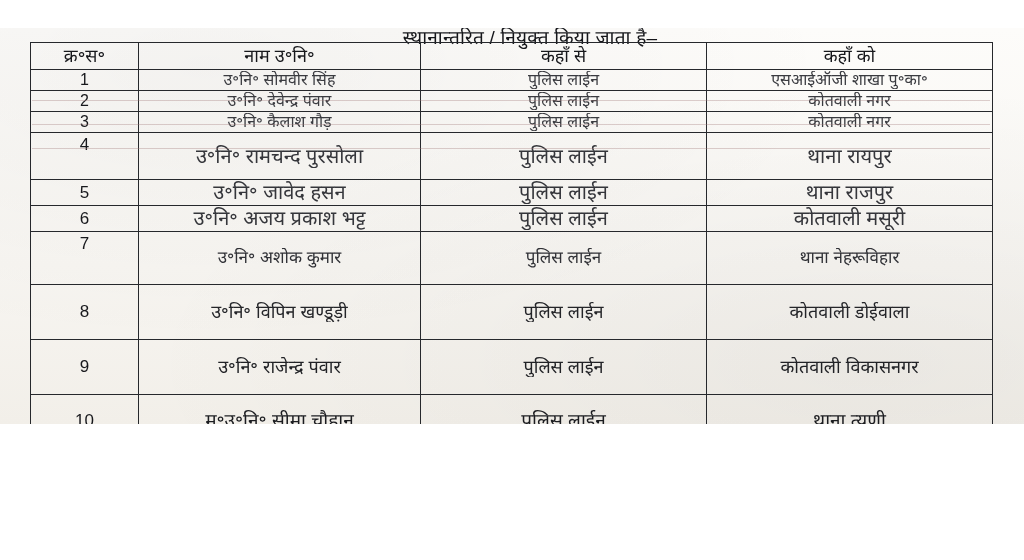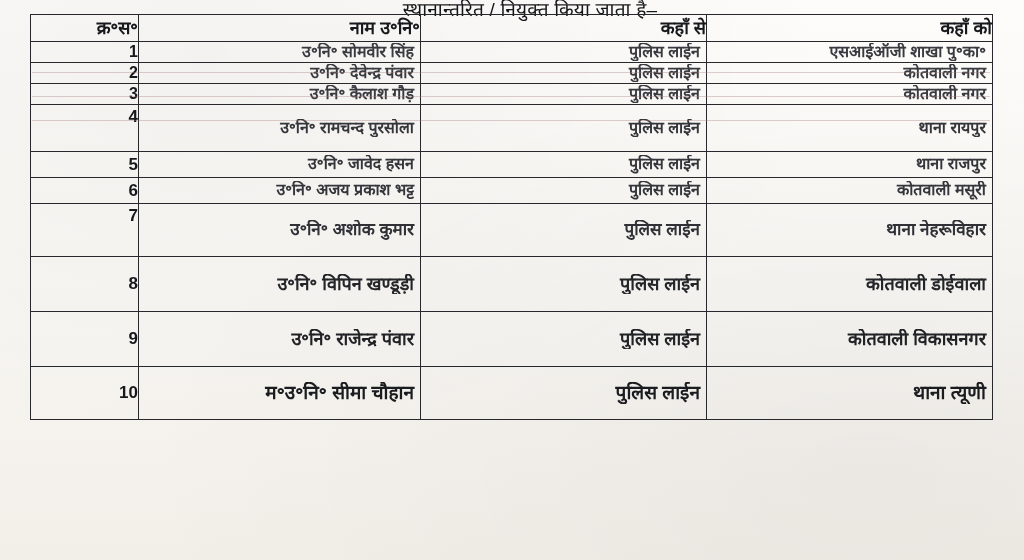--- a/index.html
+++ b/index.html
@@ -10,23 +10,24 @@
   body {
     width: 1024px;
     height: 560px;
     overflow: hidden;
     font-family: "Liberation Sans", sans-serif;
     color: #1a1a1a;
   }
   .page {
     position: relative;
     width: 1024px;
-    height: 560px;
+    height: 396px;
     background: #14b8a6;
     overflow: hidden;
+    margin-top: 28px;
   }
   
   .paper-tint {
     position: absolute;
     inset: 0;
     background:
       radial-gradient(ellipse at 20% 10%, rgba(0,0,0,0.035), rgba(0,0,0,0) 55%),
       radial-gradient(ellipse at 85% 85%, rgba(0,0,0,0.04), rgba(0,0,0,0) 60%),
       linear-gradient(180deg, #fdfcfa 0%, #f7f5f1 60%, #f2efe9 100%);
     pointer-events: none;
@@ -54,23 +55,22 @@
     border-collapse: collapse;
     width: 962px;
     table-layout: fixed;
     background: transparent;
   }
   table.roster th,
   table.roster td {
     border: 1.6px solid #26282c;
     padding: 0;
     vertical-align: middle;
-    text-align: right;
+    text-align: center;
     color: #17181c;
-    font-weight: bold;
   }
   col.c-sn    { width: 108px; }
   col.c-name  { width: 282px; }
   col.c-from  { width: 286px; }
   col.c-to    { width: 286px; }
 
   thead th {
     height: 26px;
     font-size: 18px;
     font-weight: normal;
@@ -92,21 +92,21 @@
   
   tr.r1 td, tr.r2 td, tr.r3 td { height: 20px; }
   tr.r4 td { height: 44px; }
   tr.r5 td, tr.r6 td { height: 25px; }
   tr.r7 td { height: 50px; }
   tr.r8 td, tr.r9 td { height: 54px; }
   tr.r10 td, tr.r11 td { height: 52px; }
   tr.r12 td { height: 50px; }
 
   tr.r1 .cell, tr.r2 .cell, tr.r3 .cell { font-size: 16px; color: #3a3b40; }
-  tr.r4 .cell, tr.r5 .cell, tr.r6 .cell { font-size: 16px; color: #35363b; }
+  tr.r4 .cell, tr.r5 .cell, tr.r6 .cell { font-size: 20px; color: #35363b; }
   tr.r7 .cell { font-size: 17px; color: #303136; }
   tr.r8 .cell { font-size: 18px; color: #242529; }
   tr.r9 .cell { font-size: 18px; color: #212226; }
   tr.r10 .cell, tr.r11 .cell { font-size: 19px; color: #1b1c20; }
   tr.r12 .cell { font-size: 20px; color: #141519; }
 
   tr.r1 .sn, tr.r2 .sn, tr.r3 .sn { font-size: 16px; }
   tr.r12 .sn { font-size: 18px; }
 
   td.sn-cell { vertical-align: middle; }

